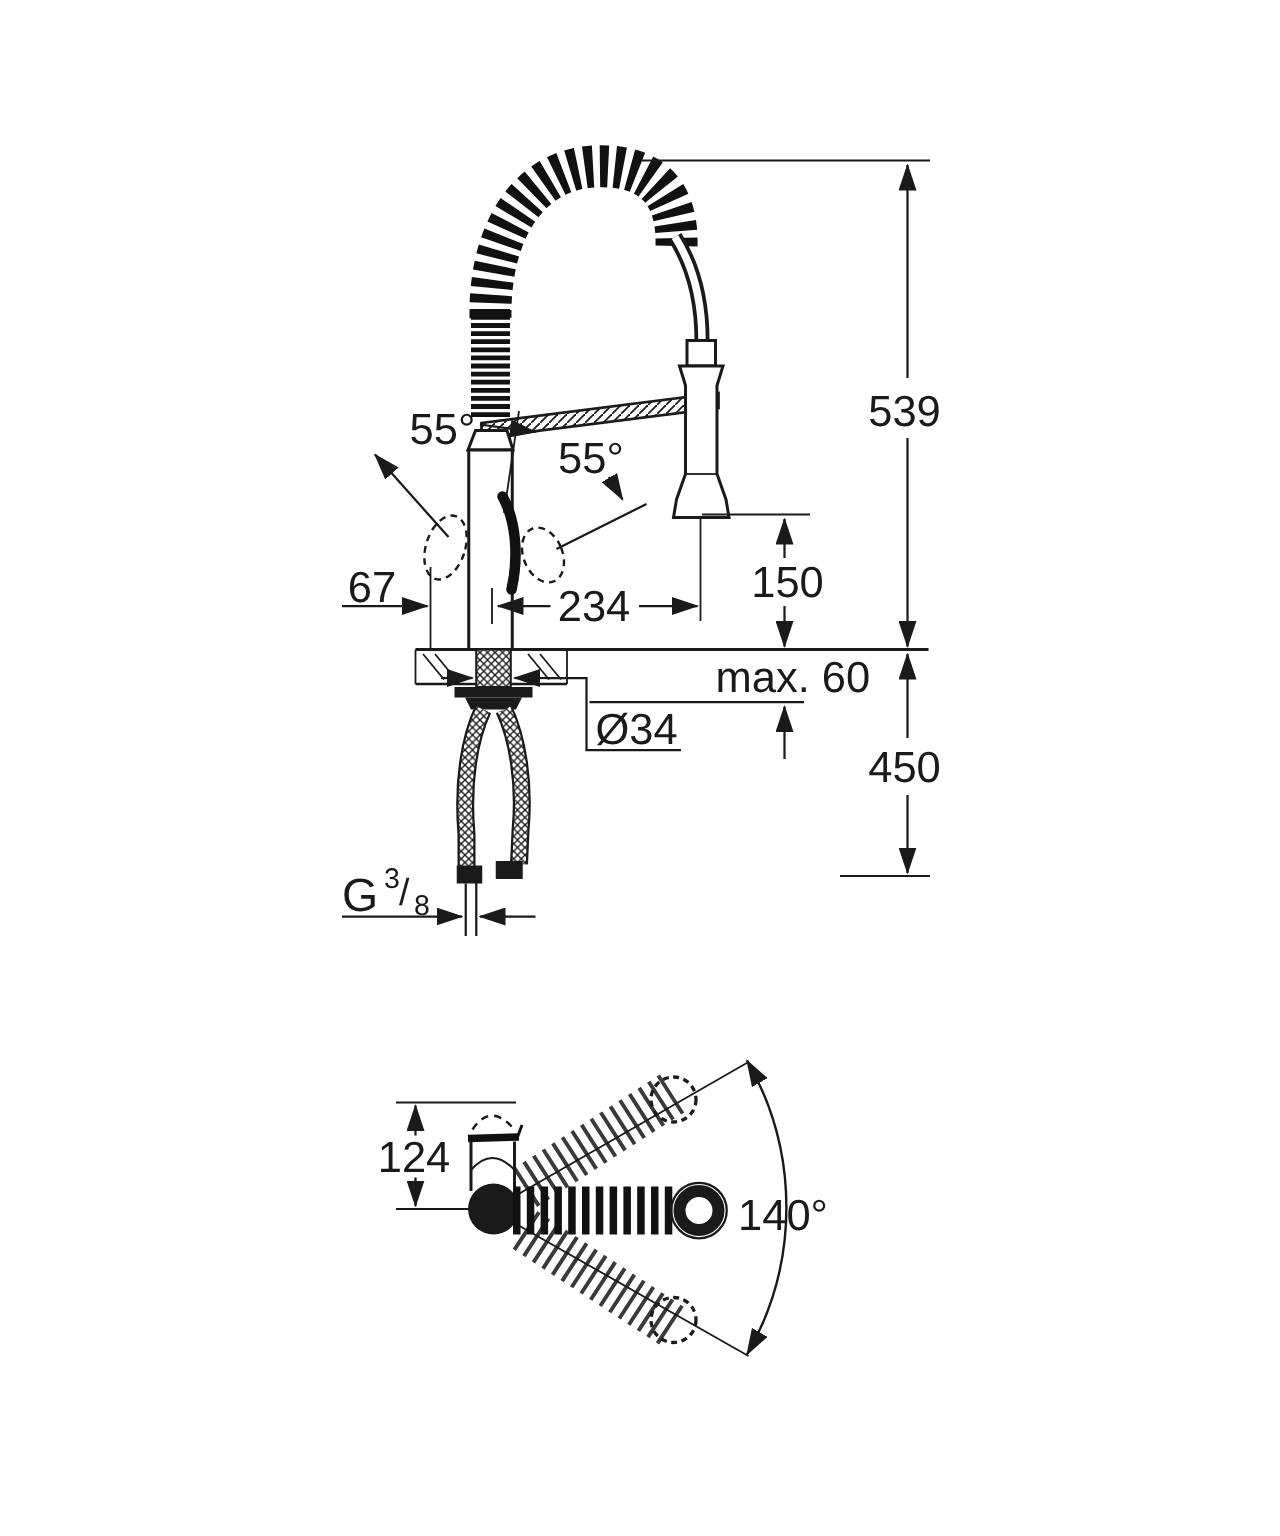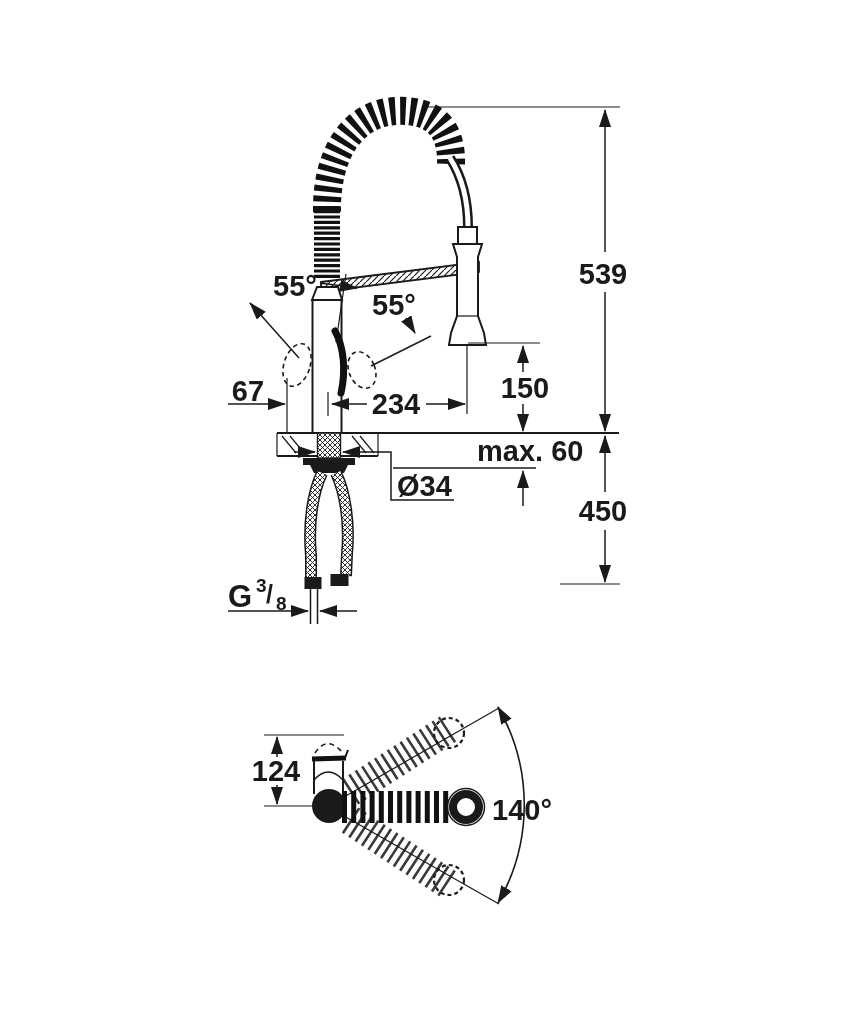--- a/index.html
+++ b/index.html
@@ -1,16 +1,16 @@
 <!DOCTYPE html>
 <html><head>
 <meta charset="utf-8">
 <style>
   html,body{margin:0;padding:0;background:#ffffff;}
-  .stage{position:relative;width:853px;height:1024px;background:#ffffff;overflow:hidden;font-weight:bold;}
+  .stage{position:relative;width:853px;height:1024px;background:#ffffff;overflow:hidden;}
   svg{display:block;}
   text, tspan{
     font-family:"Liberation Sans","DejaVu Sans",sans-serif;
     fill:#1a1a1a;
   }
   .dim{font-size:29px;}
   .dim-inline{paint-order:stroke;stroke:#ffffff;stroke-width:0;}
   .thin{stroke:#1a1a1a;stroke-width:1.5;fill:none;}
   .xthin{stroke:#1a1a1a;stroke-width:1.2;fill:none;}
   .obj{stroke:#1a1a1a;stroke-width:2;fill:#ffffff;}

